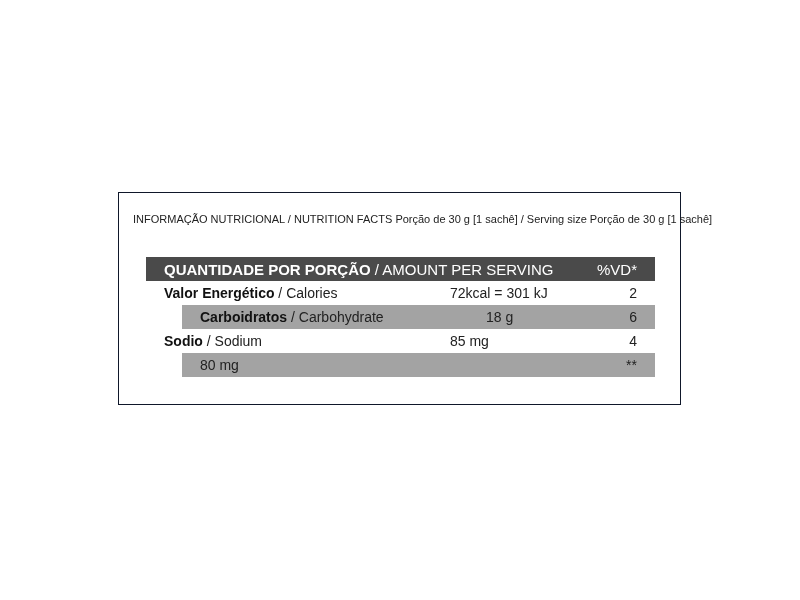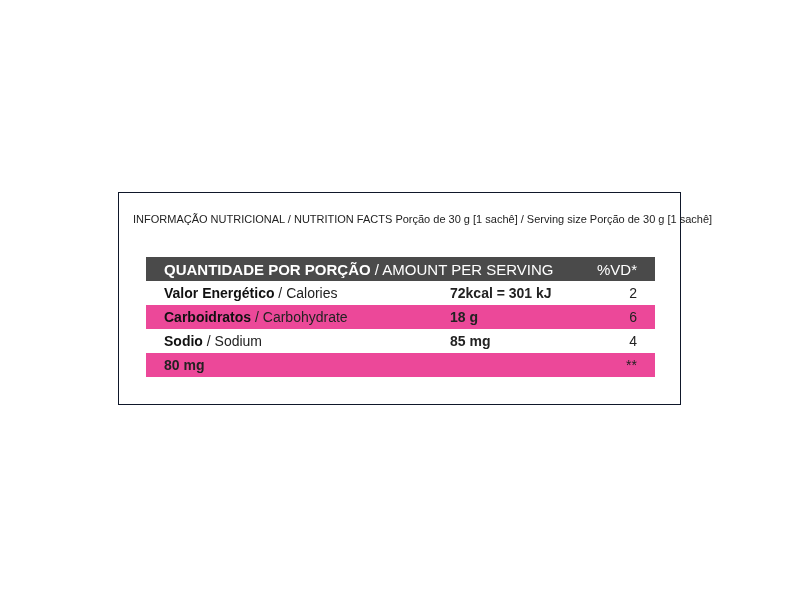--- a/index.html
+++ b/index.html
@@ -5,24 +5,24 @@
   html, body { margin:0; padding:0; background:#fff; }
   body { width:800px; height:600px; position:relative; font-family:"Liberation Sans", sans-serif; color:#222; }
   .frame { position:absolute; left:118px; top:192px; width:561px; height:211px; border:1px solid #0f172a; box-sizing:content-box; }
   .title { position:absolute; left:14px; top:20px; width:540px; font-size:11px; color:#222; white-space:nowrap; }
   .table { position:absolute; left:27px; top:64px; width:509px; }
   .hdr { height:24px; background:#4a4a4a; color:#fff; display:flex; align-items:center; font-size:15px; padding:0 18px; box-sizing:border-box; }
   .hdr .lbl { flex:1; }
   .hdr b { font-weight:bold; }
   .hdr .vd { width:40px; text-align:right; }
   .row { height:24px; display:flex; align-items:center; font-size:14px; padding:12px 18px; box-sizing:border-box; }
-  .row.alt { background:#ec4899; }
+  .row.alt { background:#a3a3a3;margin-left:36px; }
   .row .name { width:286px; }
   .row .name b { font-weight:bold; color:#111; }
-  .row .amt { flex:1;font-weight:bold; }
+  .row .amt { flex:1; }
   .row .vd { width:40px; text-align:right; }
 </style>
 </head>
 <body>
 
 <div class="frame">
   <div class="title">INFORMAÇÃO NUTRICIONAL / NUTRITION FACTS Porção de 30 g [1 sachê] / Serving size Porção de 30 g [1 sachê]</div>
   <div class="table">
     <div class="hdr">
       <span class="lbl"><b>QUANTIDADE POR PORÇÃO</b><span> / AMOUNT PER SERVING</span></span>

